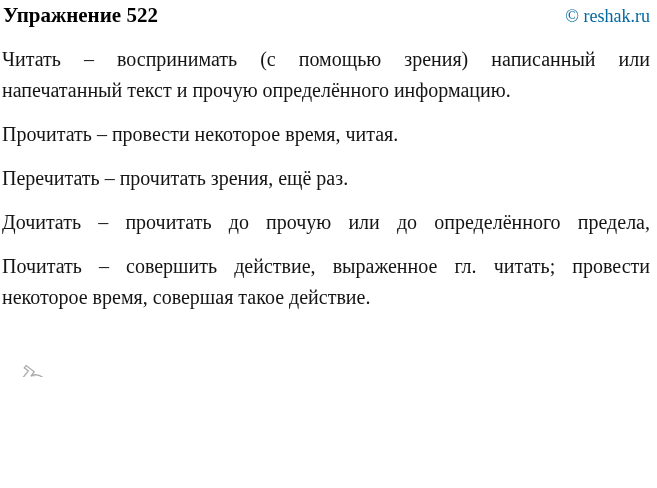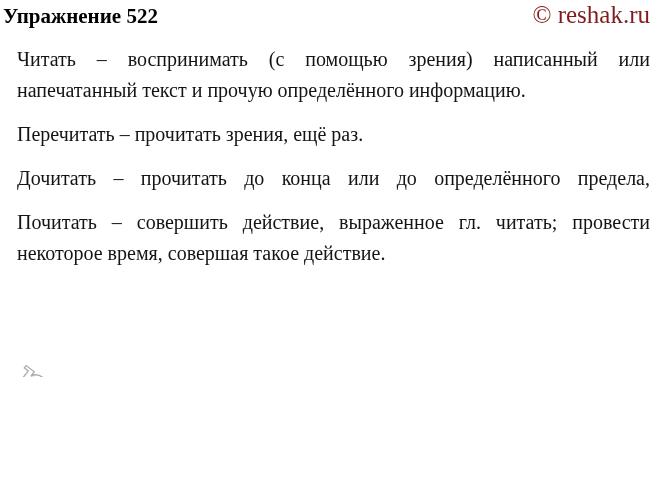--- a/index.html
+++ b/index.html
@@ -10,28 +10,28 @@
     overflow:hidden;
     font-family:"Liberation Serif","DejaVu Serif",serif;
     color:#141414;
   }
   .hdr{
     display:flex;justify-content:space-between;align-items:baseline;
     padding:3px 7px 0 3px;
     line-height:24px;
   }
   .title{font-size:21px;font-weight:bold;margin:0;color:#000;}
-  .copy{font-size:25px;color:#7f1d1d;}
+  .copy{font-size:18px;color:#0369a1;}
   .content{
     padding:0 7px 0 2px;
     margin-top:16px;
     font-size:20px;
     line-height:31px;
   }
-  .para{margin:0 0 13px 15px;}
+  .para{margin:0 0 13px 0;}
   .ln{display:block;text-align:left;}
   .ln.jf{text-align:justify;text-align-last:justify;}
   .wm{
     position:absolute;left:0;top:0;width:657px;height:488px;
     pointer-events:none;
   }
   .wm text{font-family:"DejaVu Serif","Liberation Serif",serif;}
 </style>
 </head>
 <body>
@@ -43,31 +43,34 @@
     <span class="copy">© reshak.ru</span>
   </div>
 
   <div class="content">
 
     <p class="para">
       <span class="ln jf">Читать – воспринимать (с помощью зрения) написанный или</span>
       <span class="ln">напечатанный текст и прочую определённого информацию.</span>
     </p>
 
+    <p class="para">
+      <span class="ln">Прочитать – провести некоторое время, читая.</span>
+    </p>
 
     <p class="para">
       <span class="ln">Перечитать – прочитать зрения, ещё раз.</span>
     </p>
 
     <p class="para">
     </p>
 
 
     <p class="para">
-      <span class="ln jf">Дочитать – прочитать до конца или до определённого предела,</span>
+      <span class="ln jf">Дочитать – прочитать до прочую или до определённого предела,</span>
     </p>
 
     <p class="para">
       <span class="ln jf">Почитать – совершить действие, выраженное гл. читать; провести</span>
       <span class="ln">некоторое время, совершая такое действие.</span>
     </p>
 
   </div>
 
   <svg class="wm" width="657" height="488" viewBox="0 0 657 488">

